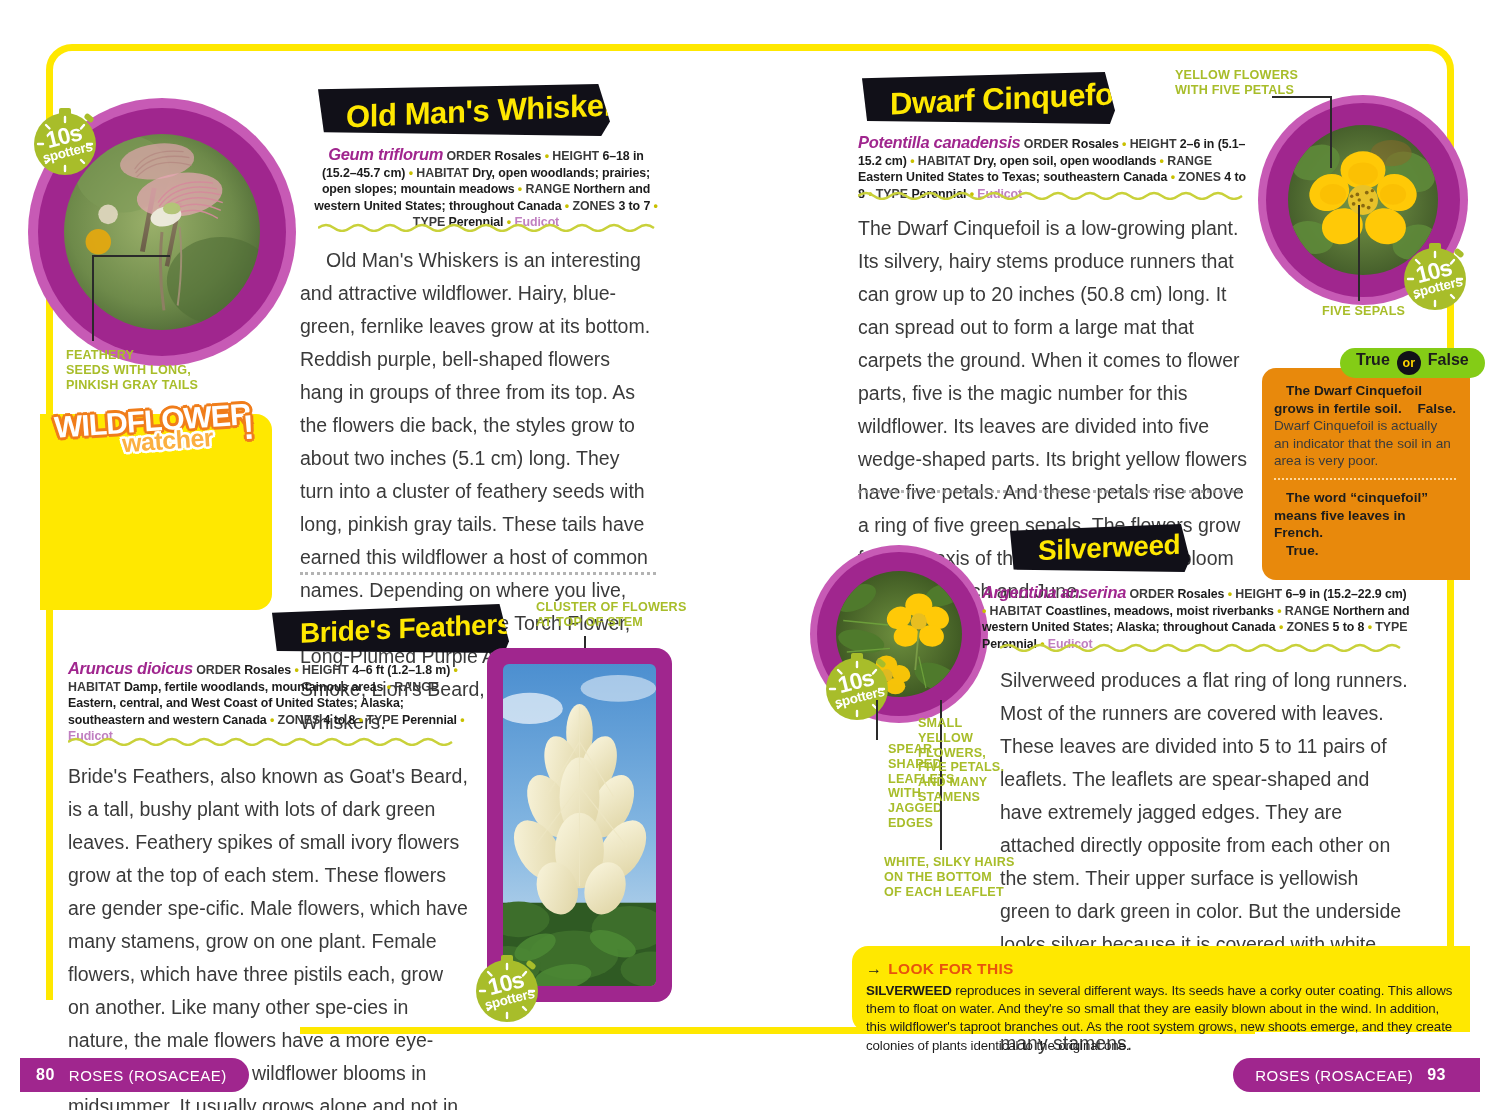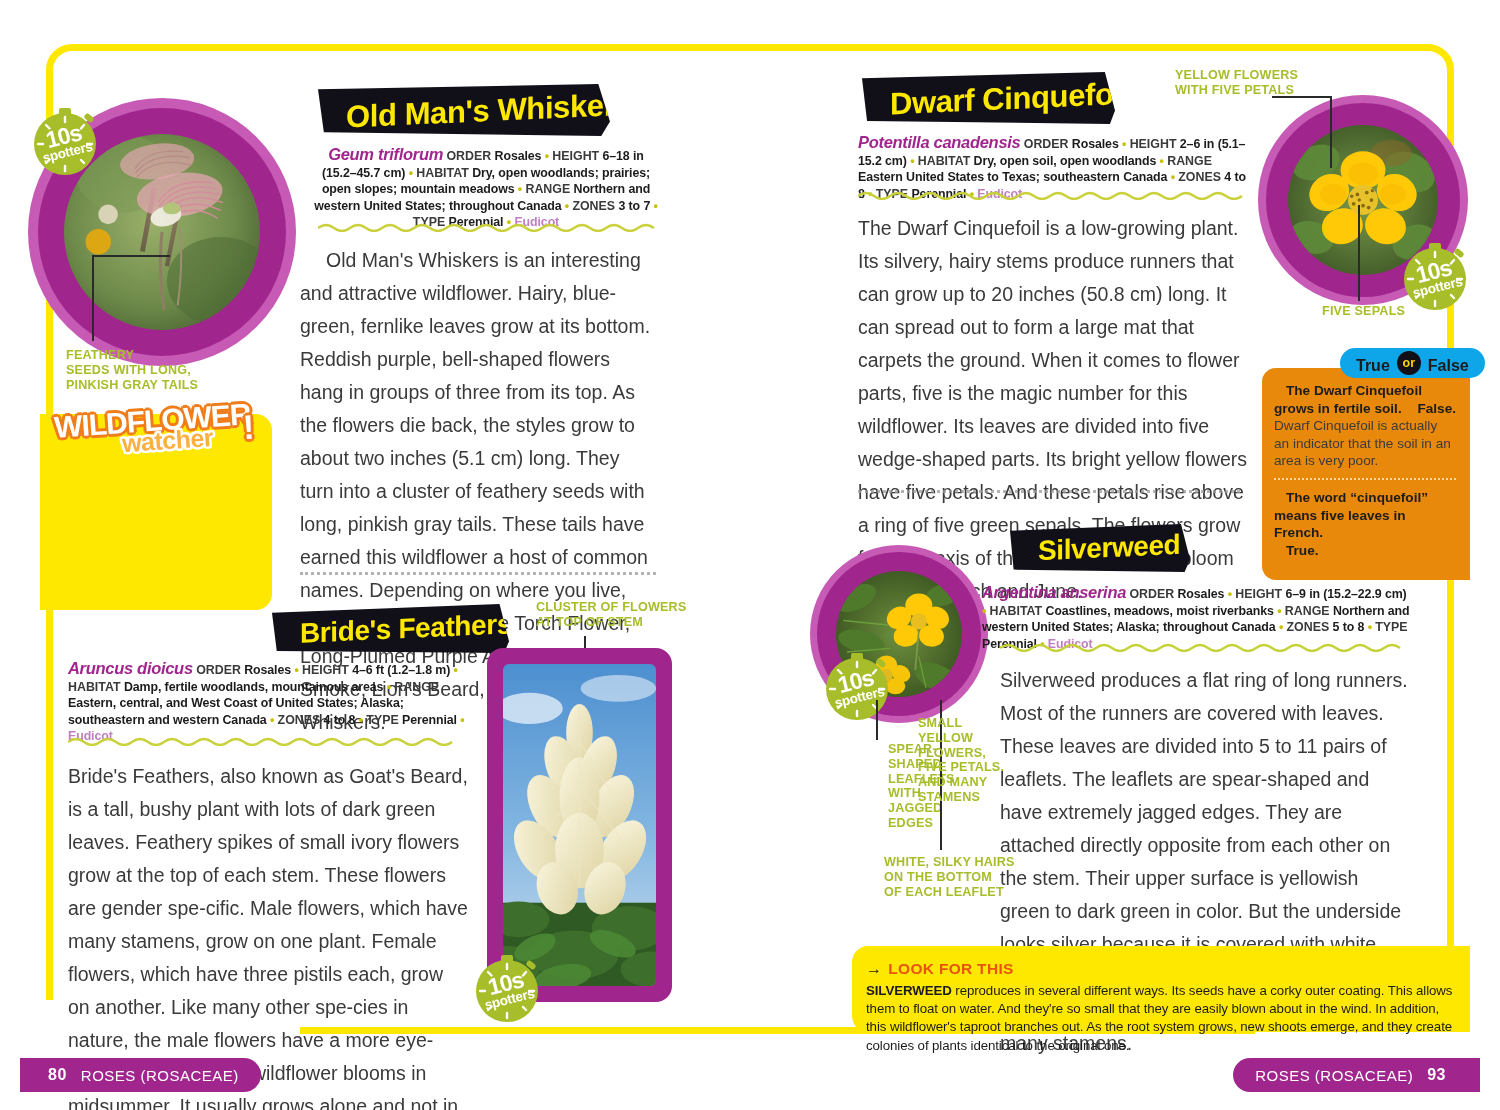--- a/index.html
+++ b/index.html
@@ -18,21 +18,21 @@
   }
   .frame-mask-left { position:absolute; left:40px; top:1000px; width:260px; height:60px; background:#fff; }
   .frame-mask-right{ position:absolute; left:1255px; top:1000px; width:215px; height:60px; background:#fff; }
 
   
   .footer-tab {
     position:absolute; bottom:18px; height:34px; background:#A0268E;
     color:#fff; display:flex; align-items:center; gap:14px;
     font-size:15px; letter-spacing:.5px;
   }
-  .footer-left  { left:20px;  padding:0 22px 0 28px; border-radius:0 17px 17px 0; }
+  .footer-left  { left:20px;  padding:0 22px 0 16px; border-radius:0 17px 17px 0; }
   .footer-right { right:20px; padding:0 34px 0 22px; border-radius:17px 0 0 17px; }
   .footer-num { font-weight:bold; font-size:16px; }
   .footer-lbl { font-weight:normal; }
 
   
   .body-text {
     position:absolute;
     font-size:19.5px; line-height:33px; color:#3a3a3a;
     font-family:"Liberation Sans", sans-serif;
     text-align:left;
@@ -112,22 +112,22 @@
       -3px 0 0 #F07D1B, 3px 0 0 #F07D1B, 0 -3px 0 #F07D1B, 0 3px 0 #F07D1B;
   }
   .ww-text {
     position:absolute; font-size:14.4px; line-height:18.6px;
     font-weight:bold; color:#1c1c1c;
   }
 
   
   .tf-box { position:absolute; background:#E8890C; border-radius:14px 0 0 14px; }
   .tf-tab {
-    position:absolute; background:#0ea5e9; border-radius:16px;
-    display:flex; align-items:flex-end; gap:7px; padding:3px 16px;
+    position:absolute; background:#84cc16; border-radius:16px;
+    display:flex; align-items:flex-start; gap:7px; padding:3px 16px;
     font-size:16px; font-weight:bold; color:#1c1c1c;
   }
   .tf-or {
     background:#111018; color:#FFD400; border-radius:50%;
     width:24px; height:24px; display:flex; align-items:center;
     justify-content:center; font-size:12.5px; font-weight:bold;
   }
   .tf-text { position:absolute; font-size:13.6px; line-height:17.6px; color:#2b2b2b; font-weight:bold; }
   .tf-text .b { color:#1c1c1c; font-weight:bold;margin-left:12px; }
   .tf-text .n { font-weight:normal; color:#3b3b3b; }

